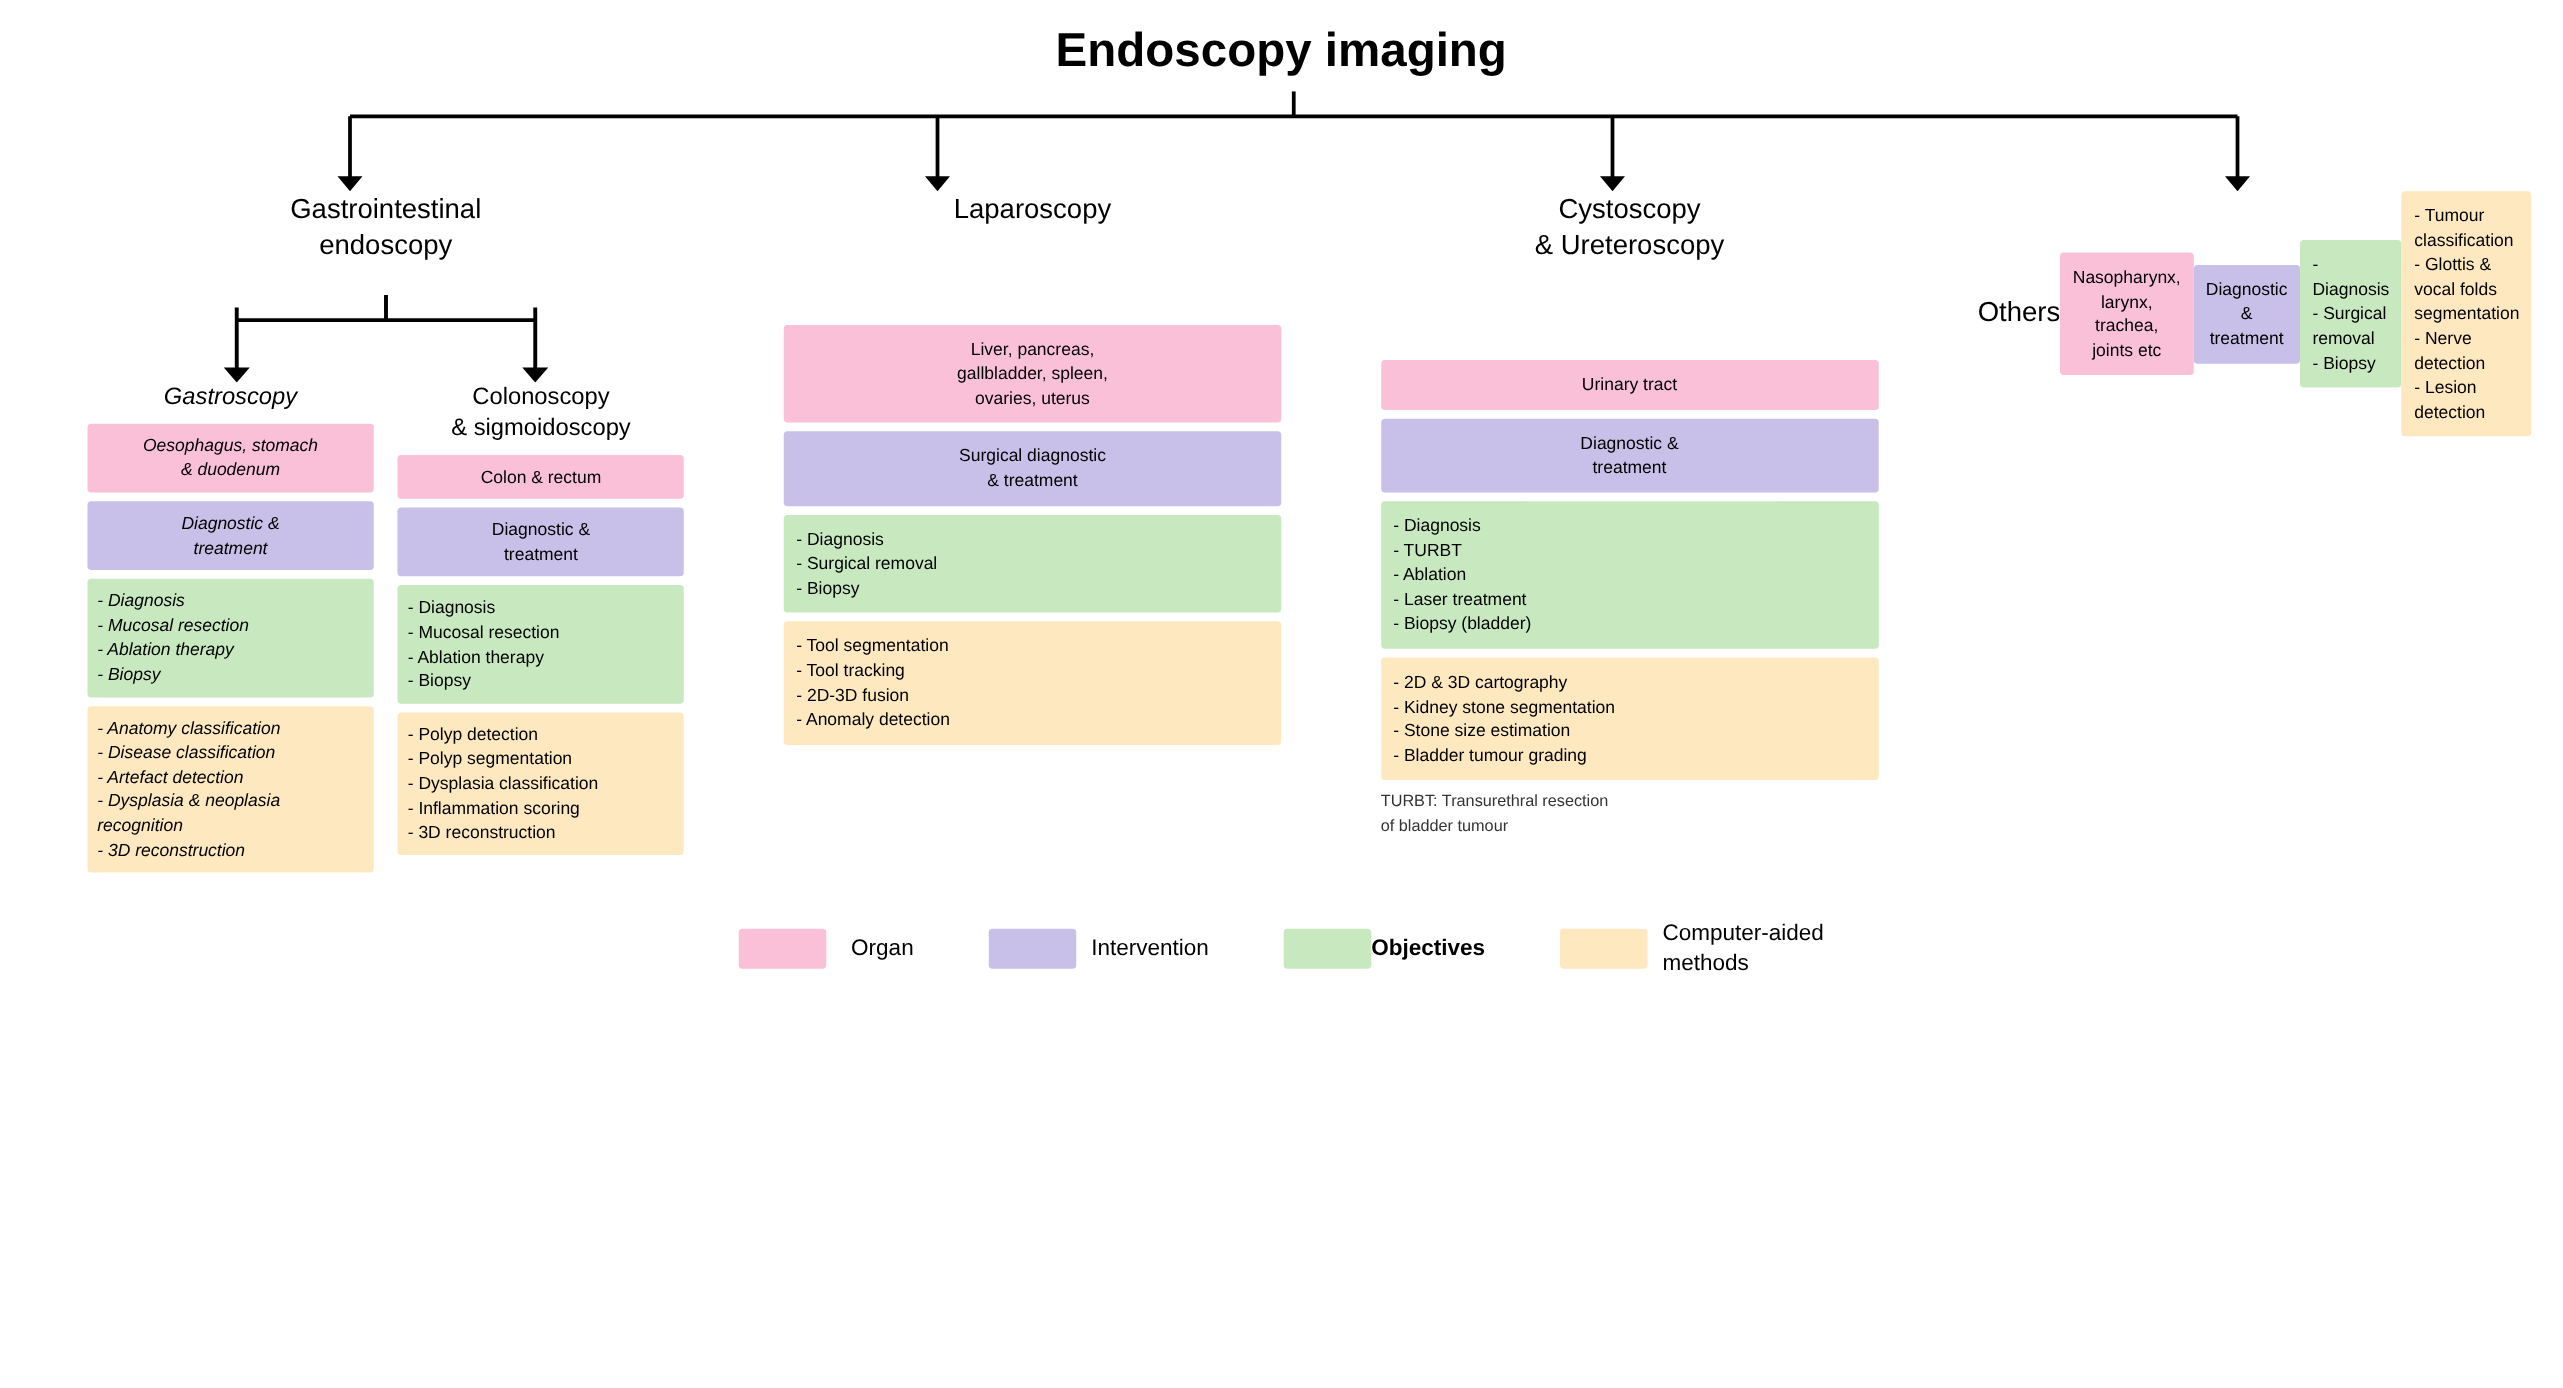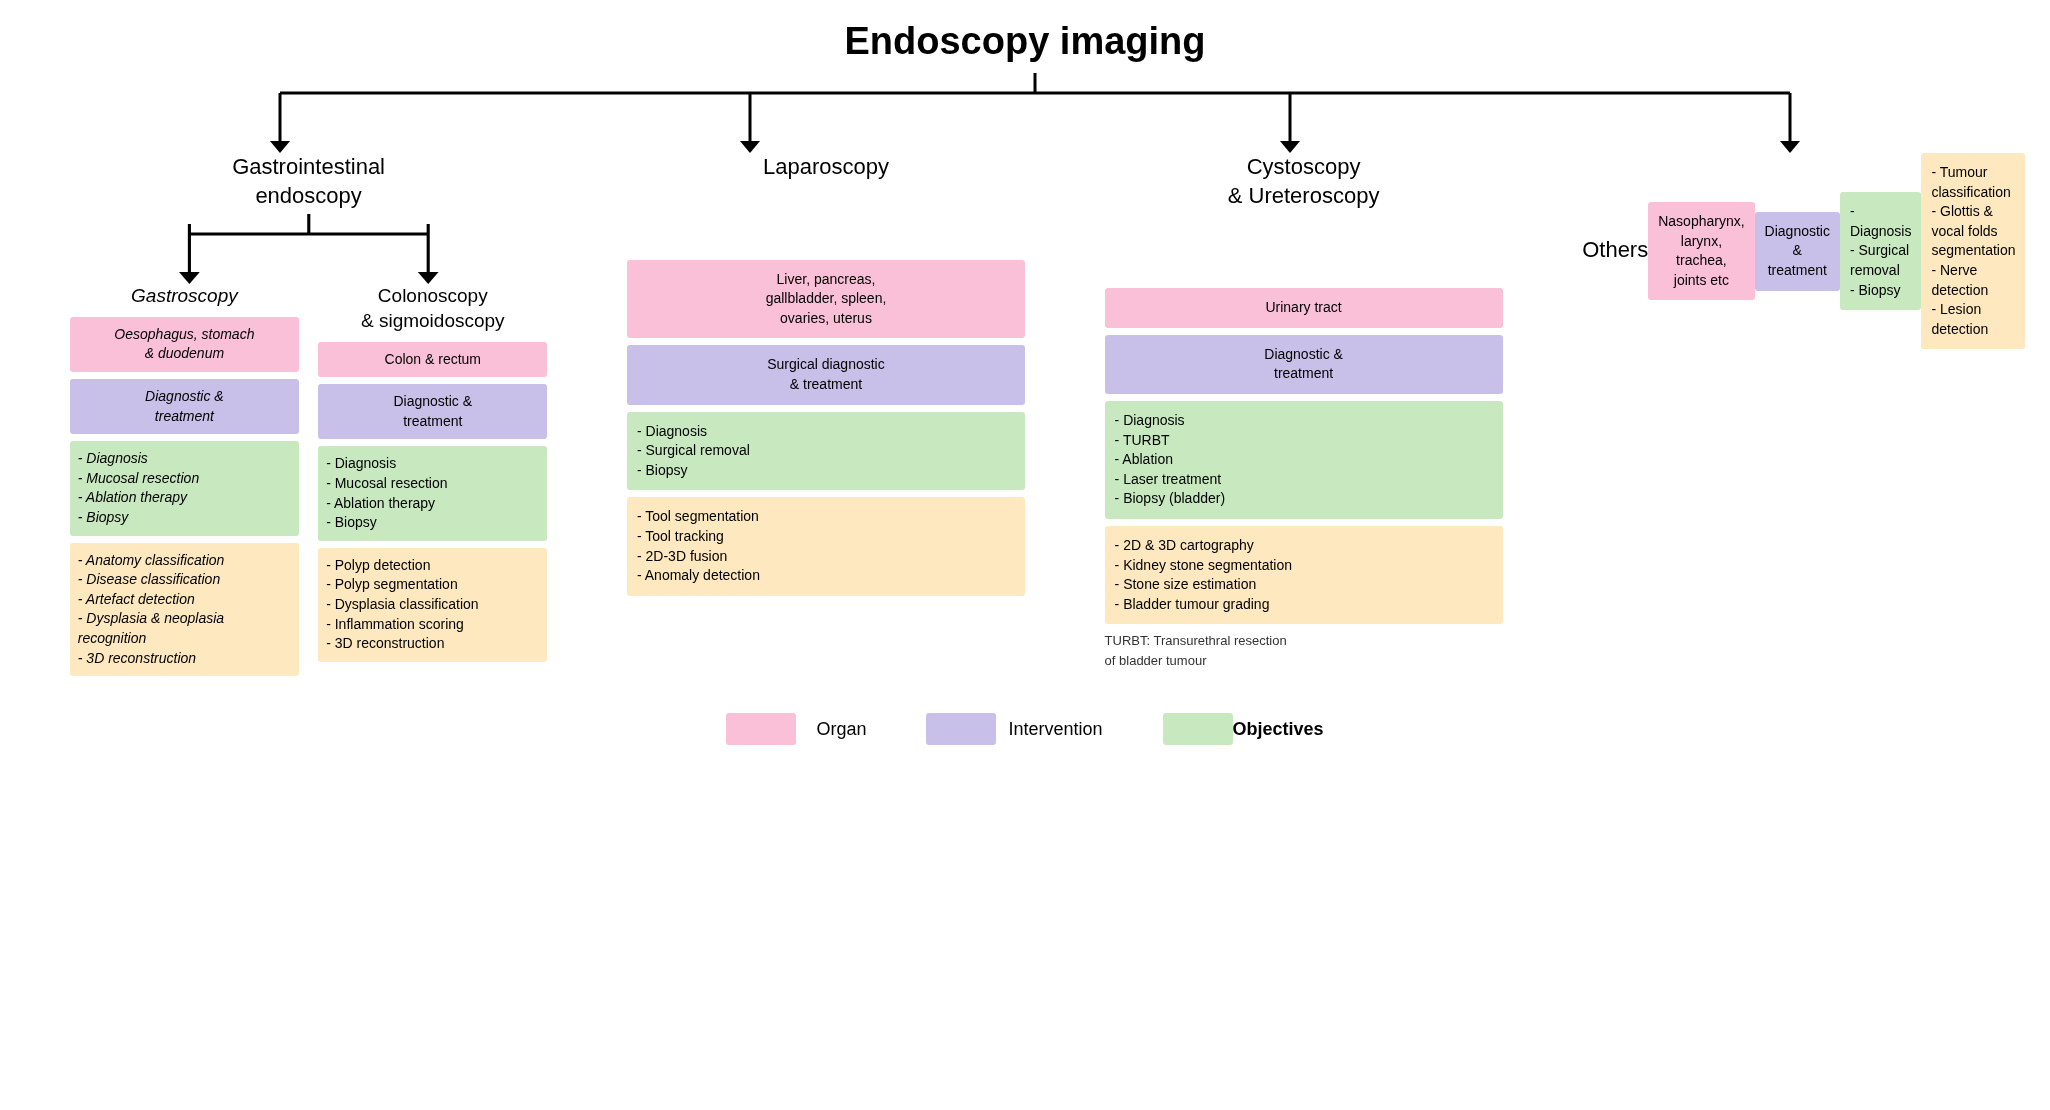--- a/index.html
+++ b/index.html
@@ -36,21 +36,21 @@
     <polygon points="720,68 740,68 730,80" fill="#000"></polygon>
     <polygon points="1260,68 1280,68 1270,80" fill="#000"></polygon>
     <polygon points="1760,68 1780,68 1770,80" fill="#000"></polygon>
 
     <line x1="1015" y1="0" x2="1015" y2="20" stroke="#000" stroke-width="3"></line>
   </svg>
 
   <div style="display:flex; justify-content:space-around; align-items:flex-start; width:100%; padding: 0 10px;">
 
     <div style="width:24%; display:flex; flex-direction:column; align-items:center;">
-      <div style="font-size:22px; text-align:center; margin-bottom:4px; white-space:pre-line; line-height:1.3;">Gastrointestinal
+      <div style="font-size:22px; text-align:center; margin-bottom:26px; white-space:pre-line; line-height:1.3;">Gastrointestinal
 endoscopy</div>
 
       <svg width="100%" height="70" viewBox="0 0 460 70" preserveAspectRatio="none" style="display:block;">
 
         <line x1="115" y1="20" x2="345" y2="20" stroke="#000" stroke-width="3"></line>
 
         <line x1="115" y1="10" x2="115" y2="65" stroke="#000" stroke-width="3"></line>
 
         <line x1="345" y1="10" x2="345" y2="65" stroke="#000" stroke-width="3"></line>
 
@@ -163,15 +163,20 @@
       <span>Organ</span>
     </div>
     <div style="display:flex; align-items:center; gap:12px;text-align:right;">
       <div style="width:70px; height:32px; background:#c8c0e8; border-radius:3px;"></div>
       <span>Intervention</span>
     </div>
     <div style="display:flex; align-items:center; font-weight:bold;">
       <div style="width:70px; height:32px; background:#c8e8c0; border-radius:3px;"></div>
       <span>Objectives</span>
     </div>
+    <div style="display:flex; align-items:center; gap:12px;">
+      <div style="width:70px; height:32px; background:#fde8c0; border-radius:3px;"></div>
+      <span style="white-space:pre-line; line-height:1.3;">Computer-aided
+methods</span>
+    </div>
   </div>
 
 </div>
 
 </body></html>

